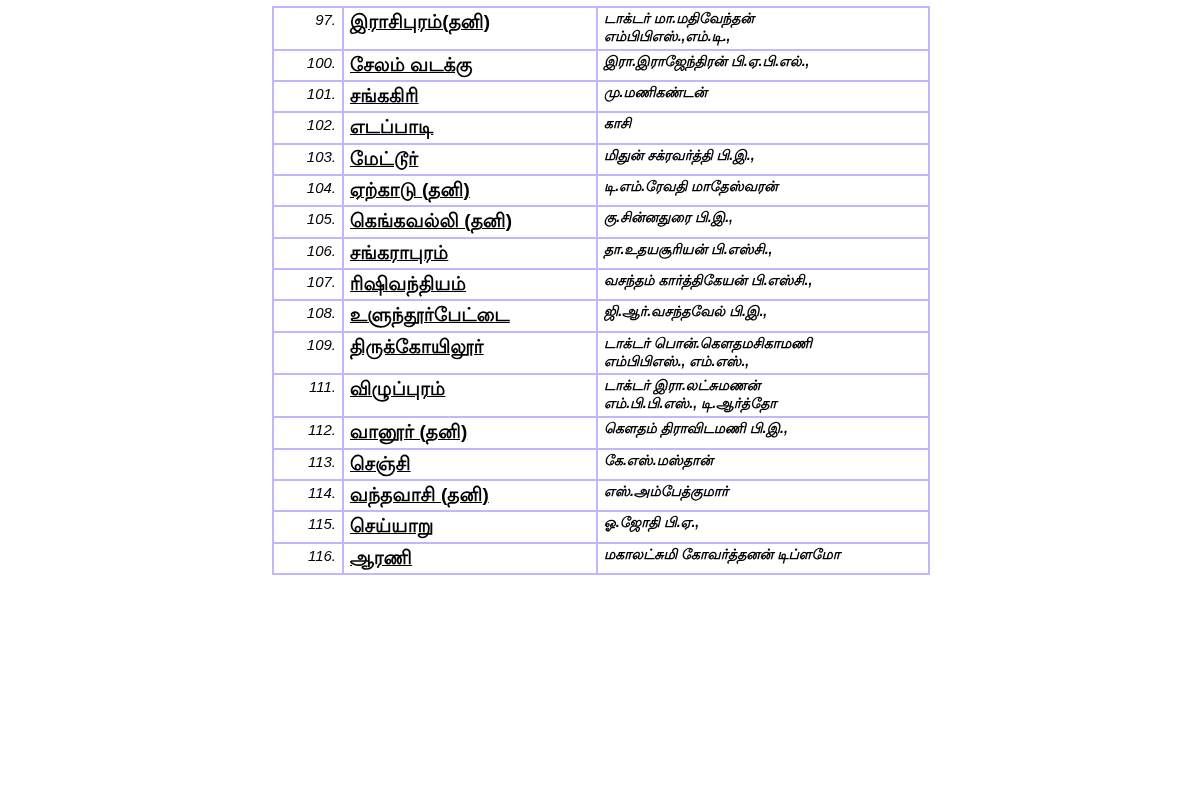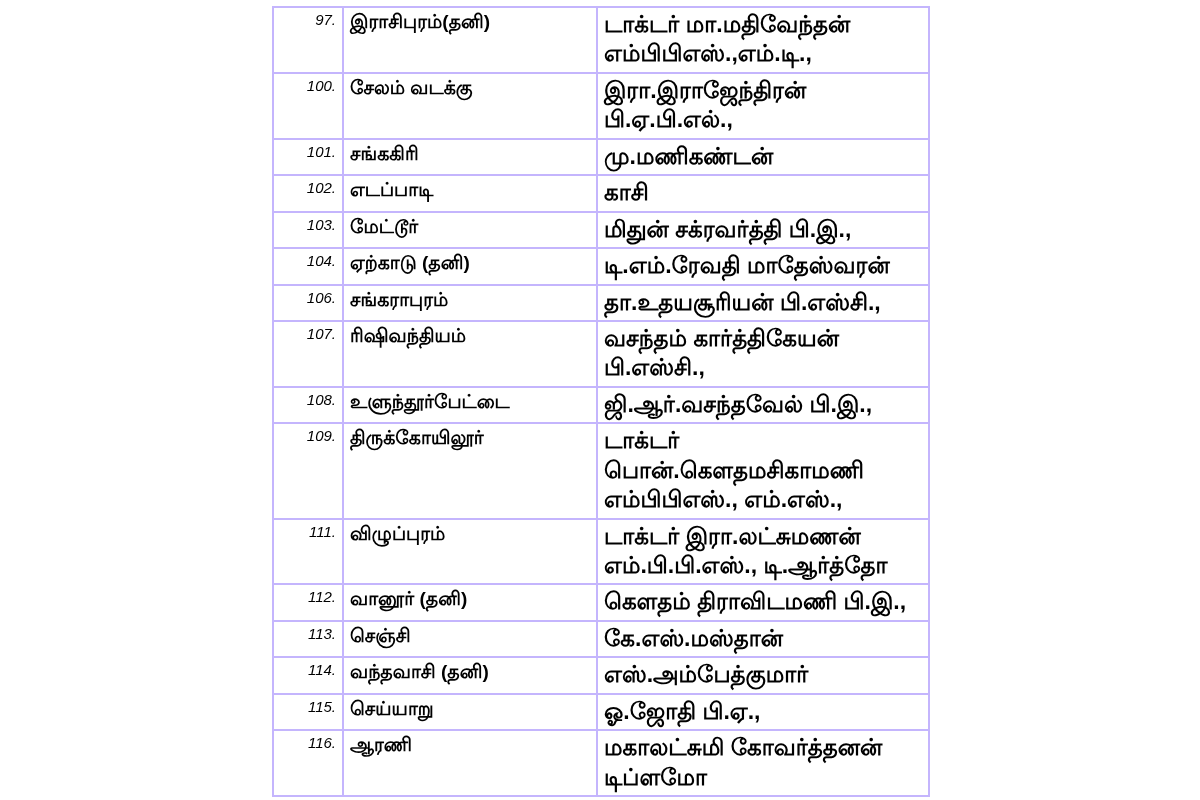--- a/index.html
+++ b/index.html
@@ -44,25 +44,27 @@
     font-size: 15px;
     padding-right: 8px;
     padding-top: 5px;
     white-space: nowrap;
   }
   td.name-cell {
     width: 240px;
     font-size: 19px;
     font-weight: 700;
     padding-left: 10px;
+    text-decoration: underline;
   }
   td.cand-cell {
-    font-size: 23px;
+    font-size: 14px;
     font-weight: 700;
     padding-left: 10px;
+    font-style: italic;
   }
   .line2 {
     display: block;
   }
 </style>
 </head>
 <body>
 
 <div class="page">
   <div class="table-wrap">
@@ -105,20 +107,27 @@
             </td>
           </tr>
           <tr>
             <td class="num-cell">104.</td>
             <td class="name-cell">ஏற்காடு (தனி)</td>
             <td class="cand-cell">
               <span class="line2">டி.எம்.ரேவதி மாதேஸ்வரன்</span>
             </td>
           </tr>
           <tr>
+            <td class="num-cell">105.</td>
+            <td class="name-cell">கெங்கவல்லி (தனி)</td>
+            <td class="cand-cell">
+              <span class="line2">கு.சின்னதுரை பி.இ.,</span>
+            </td>
+          </tr>
+          <tr>
             <td class="num-cell">106.</td>
             <td class="name-cell">சங்கராபுரம்</td>
             <td class="cand-cell">
               <span class="line2">தா.உதயசூரியன் பி.எஸ்சி.,</span>
             </td>
           </tr>
           <tr>
             <td class="num-cell">107.</td>
             <td class="name-cell">ரிஷிவந்தியம்</td>
             <td class="cand-cell">

